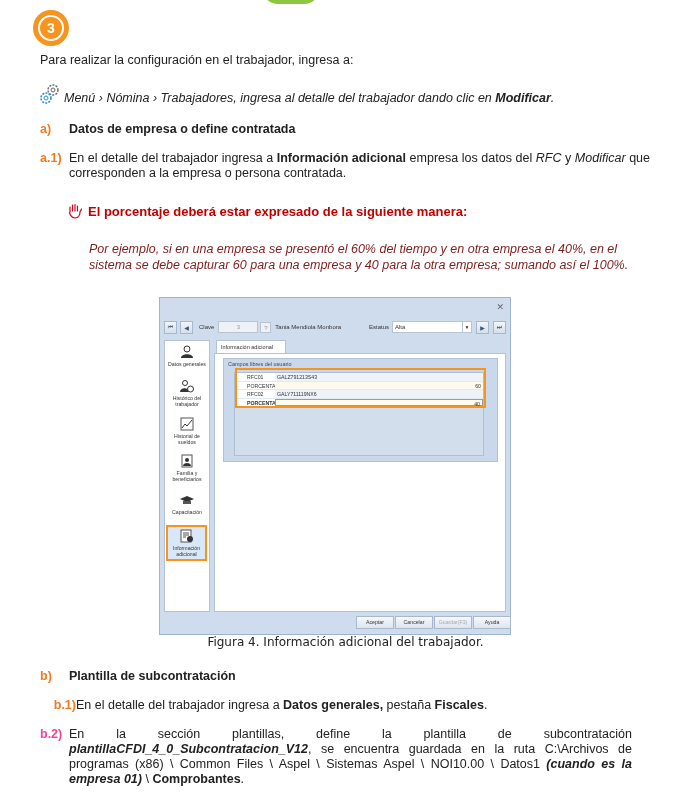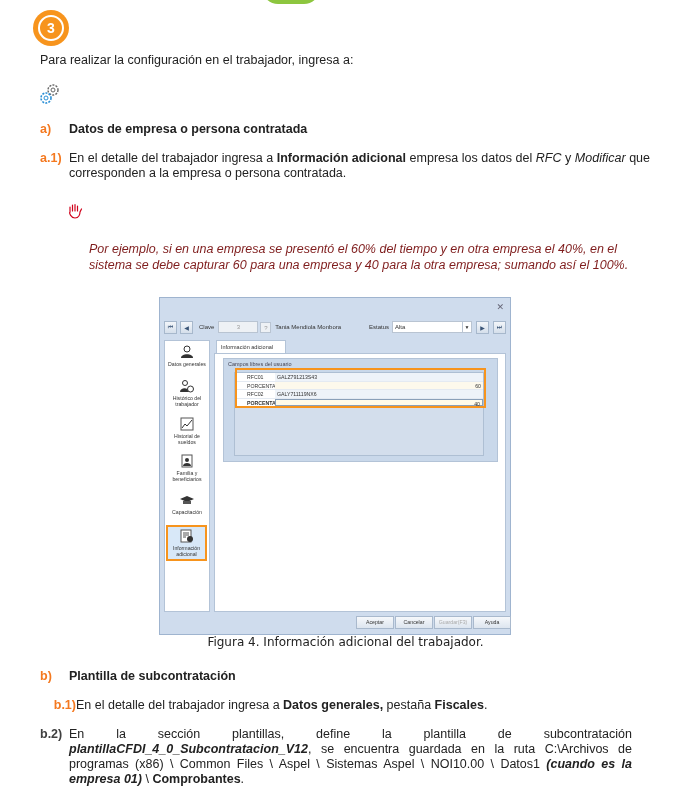--- a/index.html
+++ b/index.html
@@ -71,21 +71,21 @@
   .footer { position: absolute; left: 0; right: 0; bottom: 0; height: 22px; }
   .fbtn { position: absolute; top: 4px; height: 13px; width: 38px; background: linear-gradient(#f6f8fb, #dde5ef); border: 1px solid #a9b9cd; font-size: 5.2px; line-height: 11px; text-align: center; color: #333; font-family: "Liberation Sans", sans-serif; }
   .fbtn.dis { color: #aaa; }
 
   .caption { position: absolute; left: 0; width: 691px; top: 635px; text-align: center; font-size: 12px; font-family: "DejaVu Sans", sans-serif; color: #222; }
 
   .sb { left: 40px; top: 669px; }
   .sb1 { left: 47px; top: 698px; text-align: right; }
   .sb2 { left: 40px; top: 727px; width: 592px; }
   .sb2 .row { display: flex; }
-  .sb2 .lbl { width: 29px; flex: none; color: #404040; font-weight: bold; }
+  .sb2 .lbl { width: 29px; flex: none; color: #ec4899; font-weight: bold; }
   .sb2 .txt { flex: 1; text-align: justify; text-align-last: left; }
   .sb2 .line1 { display: flex; justify-content: space-between; }
 </style>
 </head>
 <body>
 
 <div class="top-green"></div>
 
 <div class="step-header">
   <div class="step-badge">
@@ -97,39 +97,41 @@
 
 <div class="p menu-line">
   <span class="gear">
     <svg width="24" height="24" viewBox="0 0 24 24">
       <circle cx="15" cy="8" r="5" fill="none" stroke="#666" stroke-width="1.4" stroke-dasharray="2 1.2"></circle>
       <circle cx="15" cy="8" r="2" fill="none" stroke="#666" stroke-width="1"></circle>
       <circle cx="8" cy="16" r="5" fill="none" stroke="#2a8fd6" stroke-width="1.6" stroke-dasharray="2 1.2"></circle>
       <circle cx="8" cy="16" r="2" fill="none" stroke="#2a8fd6" stroke-width="1"></circle>
     </svg>
   </span>
+  <span class="menu-text"><span>Menú › Nómina › Trabajadores, ingresa al detalle del trabajador dando clic en </span><b>Modificar</b><span>.</span></span>
 </div>
 
 <div class="p sa">
-  <span class="sec-label">a)</span><span class="sec-head">Datos de empresa o persona contratada</span>
+  <span class="sec-label">a)</span><span class="sec-head">Datos de empresa o define contratada</span>
 </div>
 
 <div class="p sa1">
   <div class="row">
     <span class="lbl">a.1)</span>
     <span class="txt"><span>En el detalle del trabajador ingresa a </span><b>Información adicional</b><span> empresa los datos del </span><i>RFC</i><span> y </span><i>Modificar</i><span> que corresponden a la empresa o persona contratada.</span></span>
   </div>
 </div>
 
 <div class="p warn">
   <span class="hand">
     <svg width="18" height="18" viewBox="0 0 18 18">
       <path d="M4 10 L4 5 M6.5 9 L6.5 3 M9 9 L9 2.5 M11.5 9 L11.5 4 M4 10 C3 11 5 16 9 16 C13 16 14 12 14 10 L15.5 7" fill="none" stroke="#d0021b" stroke-width="1.2" stroke-linecap="round"></path>
     </svg>
   </span>
+  <span>El porcentaje deberá estar expresado de la siguiente manera:</span>
 </div>
 
 <div class="p example">Por ejemplo, si en una empresa se presentó el 60% del tiempo y en otra empresa el 40%, en el sistema se debe capturar 60 para una empresa y 40 para la otra empresa; sumando así el 100%.</div>
 
 <div class="dlg">
   <span class="dlg-close">✕</span>
   <div class="toolbar">
     <span class="tbtn">⏮</span>
     <span class="tbtn">◀</span>
     <span class="clave-lbl">Clave</span>

